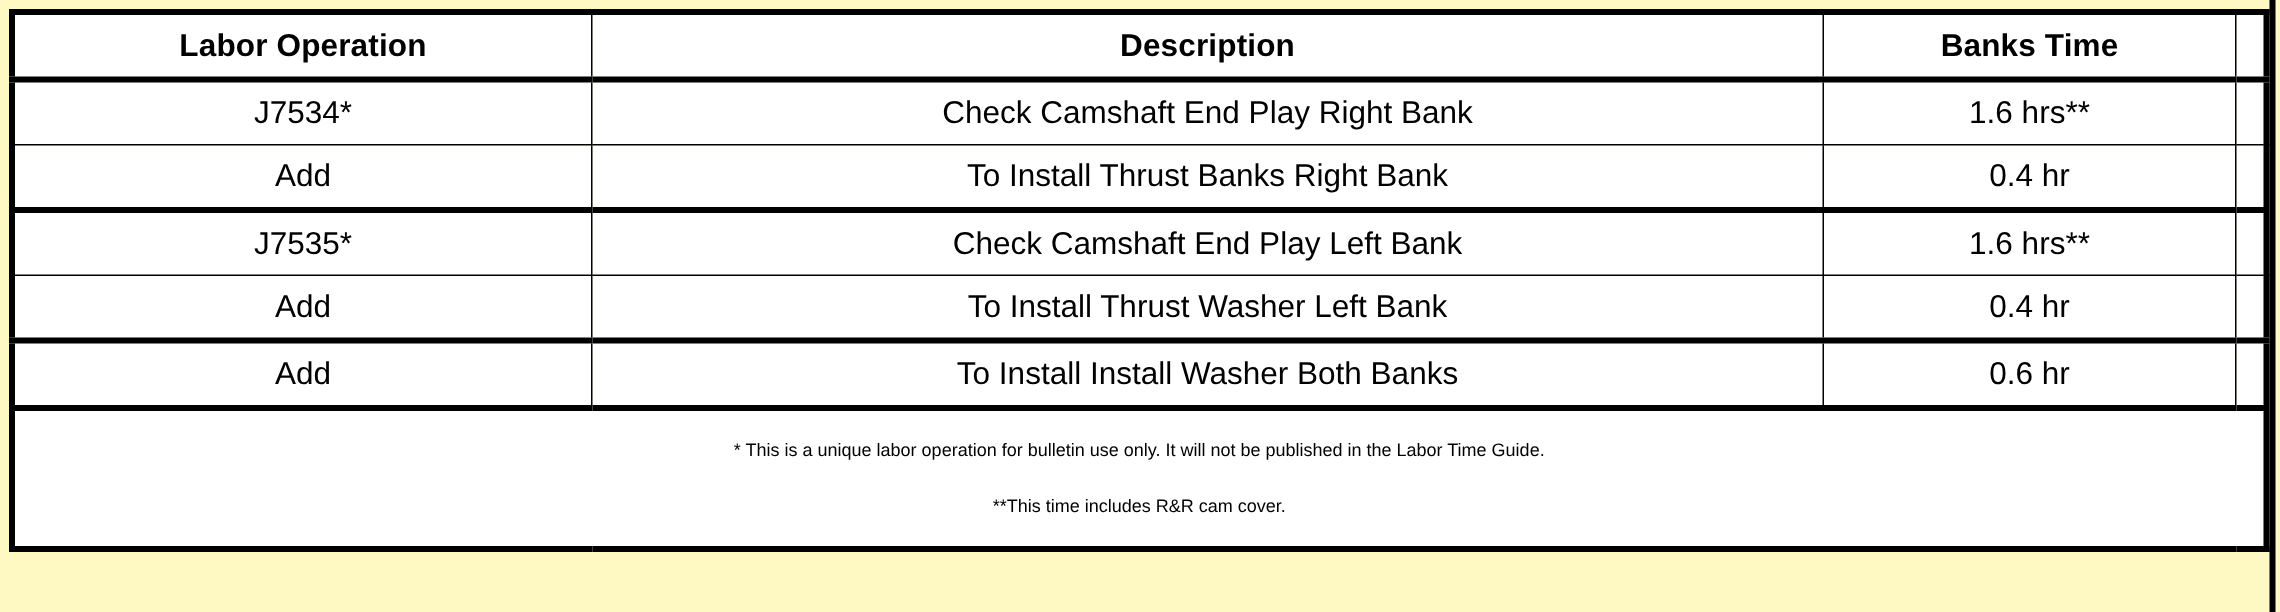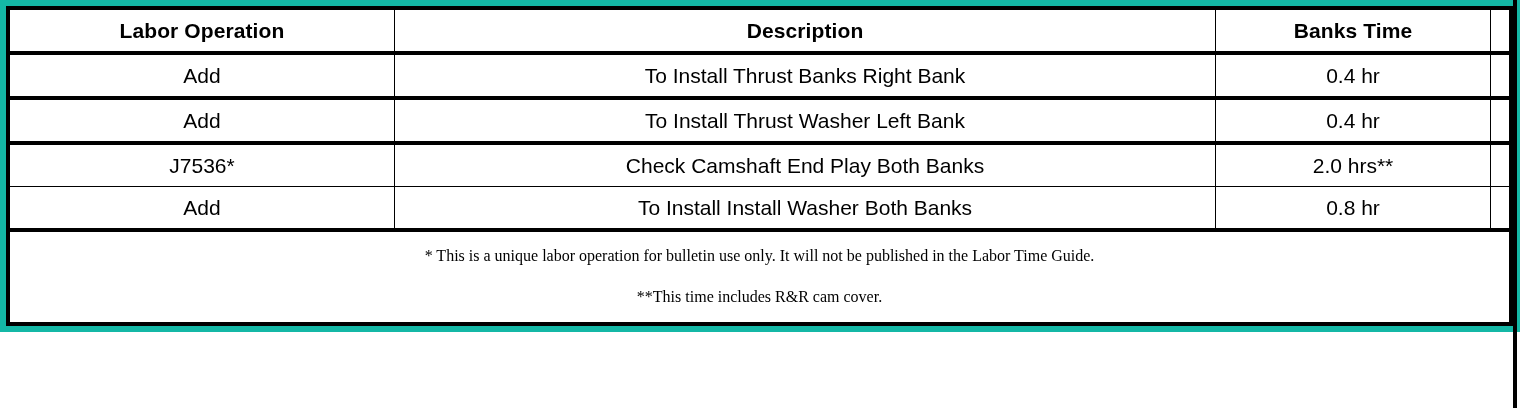--- a/index.html
+++ b/index.html
@@ -11,22 +11,22 @@
     width: 1520px;
     height: 408px;
     font-family: "Liberation Sans", "DejaVu Sans", sans-serif;
     color: #000000;
     overflow: hidden;
   }
 
   .page {
     position: relative;
     width: 1520px;
-    height: 332px;
-    background: #14b8a6;
+    height: 408px;
+    background: #fef9c3;
   }
 
   
   .labor-table {
     position: absolute;
     left: 6px;
     top: 6px;
     width: 1500px;
     border-collapse: collapse;
     table-layout: fixed;
@@ -79,23 +79,22 @@
   .data-row.last-data td {
     border-bottom: 4px solid #000000;
   }
 
   
   .footnote-cell {
     text-align: left;
     vertical-align: top;
     padding: 9px 0 0 8px;
     height: 90px;
-    font-size: 16px;
+    font-size: 12px;
     line-height: 1.05;
-    font-family: Liberation Serif, serif;
   }
   .footnote-line {
     display: block;
     white-space: nowrap;
   }
   .footnote-gap {
     display: block;
     height: 24px;
   }
 
@@ -118,47 +117,53 @@
     <thead>
       <tr class="header-row">
         <th class="col-op">Labor Operation</th>
         <th class="col-desc">Description</th>
         <th class="col-time">Banks Time</th>
         <th class="col-extra col-extra-cell"></th>
       </tr>
     </thead>
     <tbody>
 
+      <tr class="data-row rule-thin">
+        <td>J7534*</td>
+        <td>Check Camshaft End Play Right Bank</td>
+        <td>1.6 hrs**</td>
+        <td class="col-extra"></td>
+      </tr>
 
       <tr class="data-row rule-thick">
         <td>Add</td>
         <td>To Install Thrust Banks Right Bank</td>
         <td>0.4 hr</td>
         <td class="col-extra"></td>
       </tr>
 
+      <tr class="data-row rule-thin">
+        <td>J7535*</td>
+        <td>Check Camshaft End Play Left Bank</td>
+        <td>1.6 hrs**</td>
+        <td class="col-extra"></td>
+      </tr>
 
       <tr class="data-row rule-thick">
         <td>Add</td>
         <td>To Install Thrust Washer Left Bank</td>
         <td>0.4 hr</td>
         <td class="col-extra"></td>
       </tr>
 
-      <tr class="data-row rule-thin">
-        <td>J7536*</td>
-        <td>Check Camshaft End Play Both Banks</td>
-        <td>2.0 hrs**</td>
-        <td class="col-extra"></td>
-      </tr>
 
       <tr class="data-row last-data">
         <td>Add</td>
         <td>To Install Install Washer Both Banks</td>
-        <td>0.8 hr</td>
+        <td>0.6 hr</td>
         <td class="col-extra"></td>
       </tr>
 
       <tr>
         <td class="footnote-cell" colspan="4">
           <span class="footnote-line">* This is a unique labor operation for bulletin use only. It will not be published in the Labor Time Guide.</span>
           <span class="footnote-gap"></span>
           <span class="footnote-line">**This time includes R&amp;R cam cover.</span>
         </td>
       </tr>

